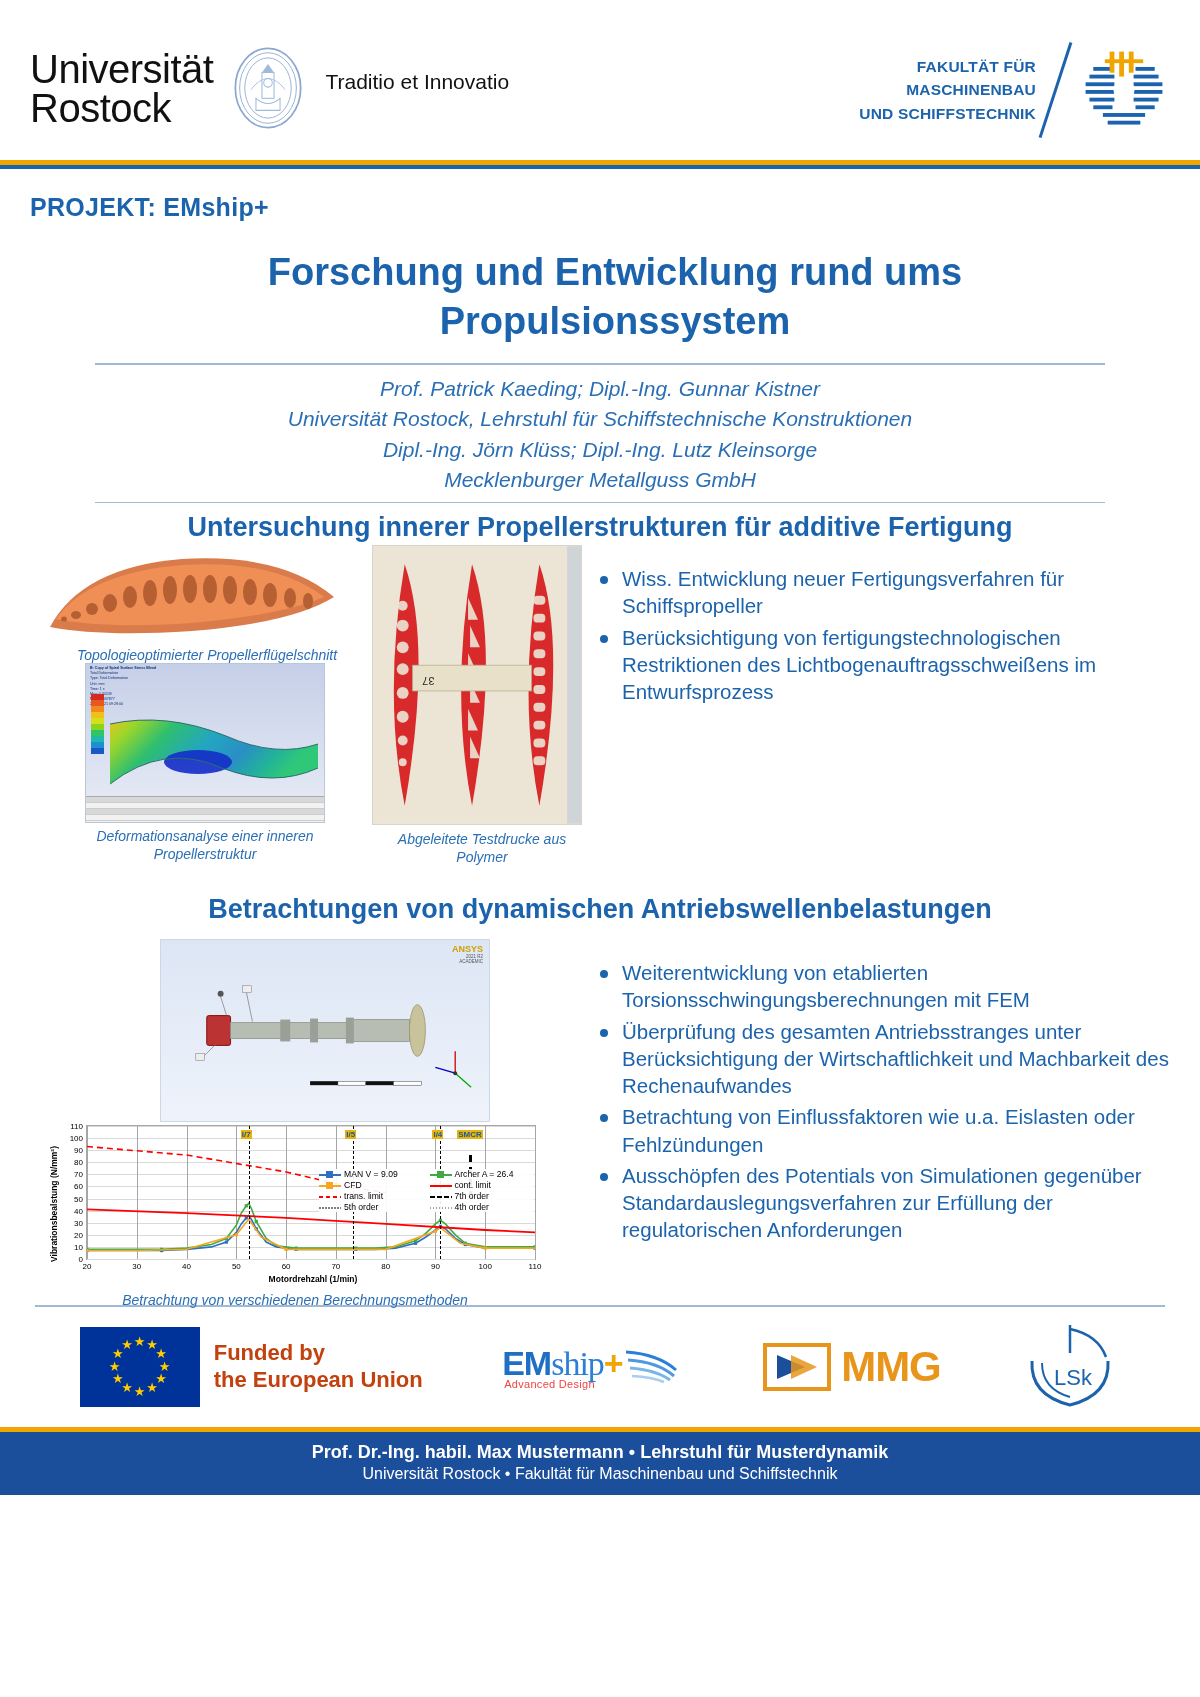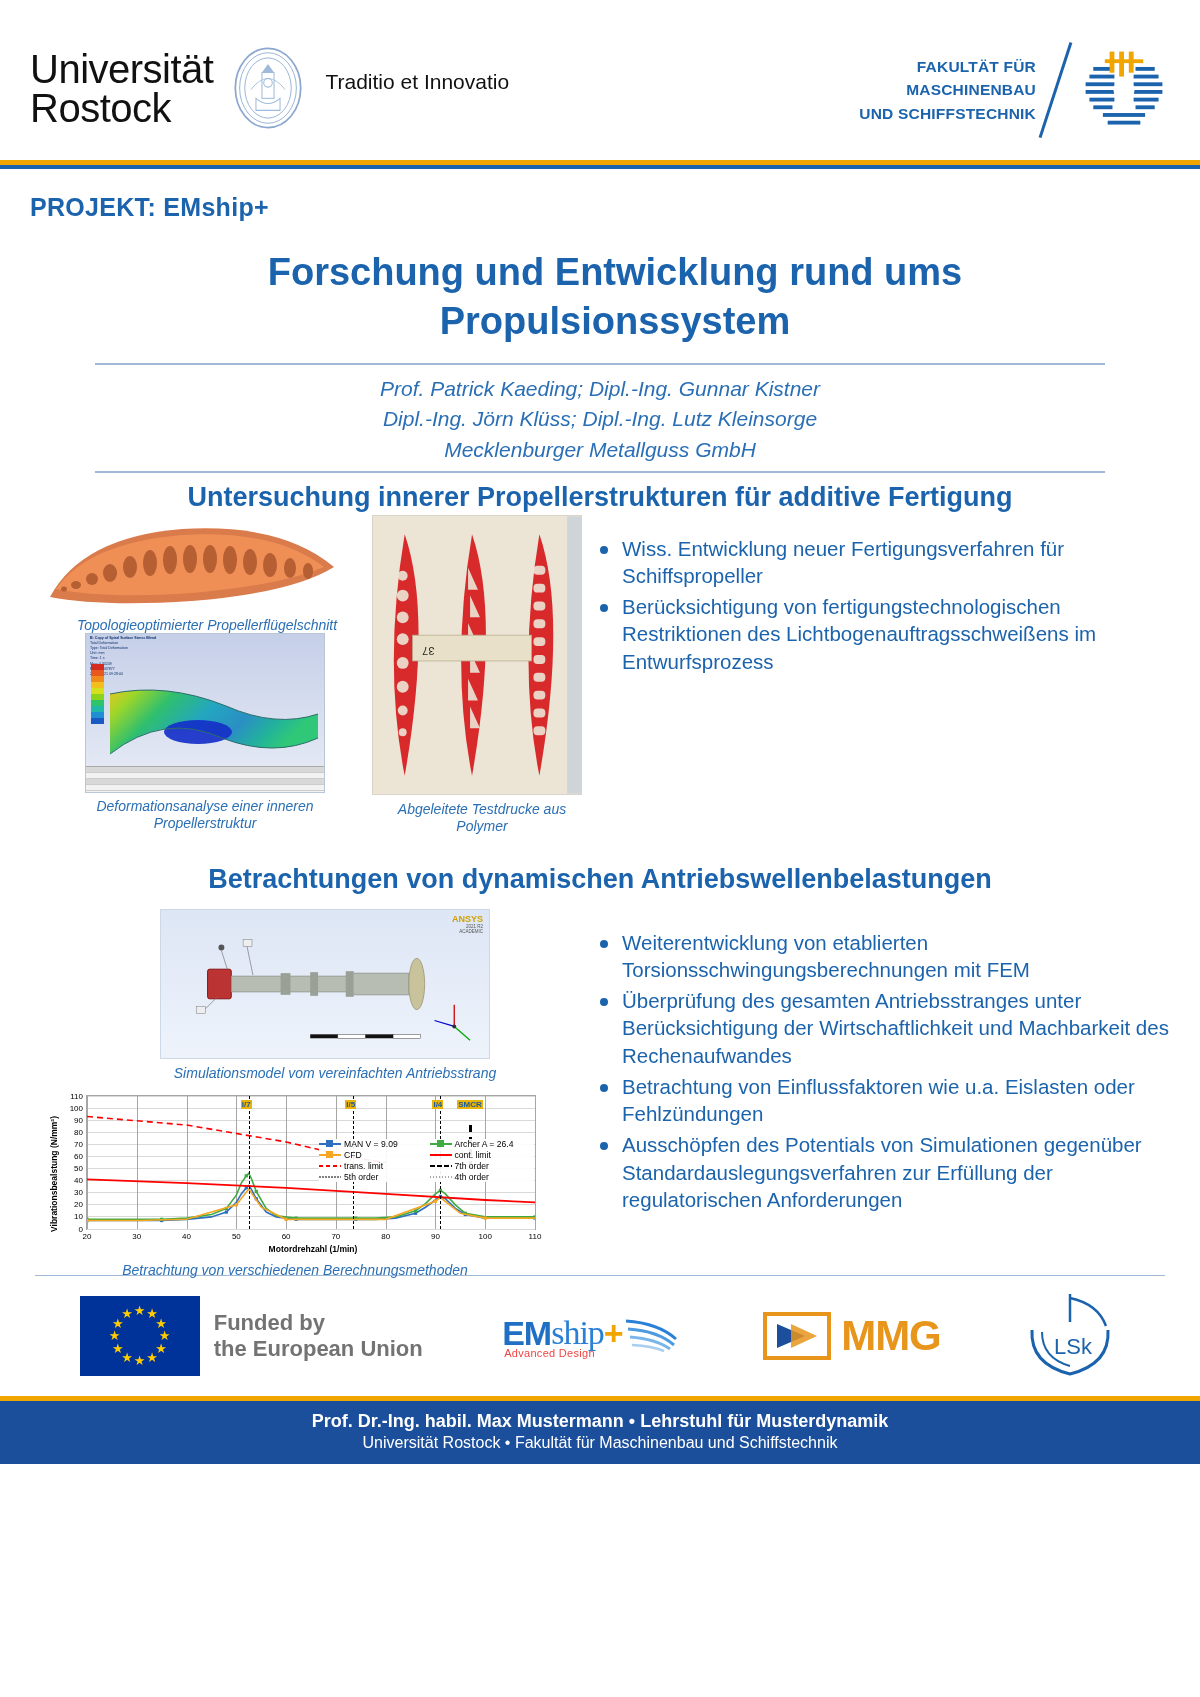--- a/index.html
+++ b/index.html
@@ -82,21 +82,21 @@
   .bullets { list-style:none; margin:0; padding:0; }
   .bullets li {
     position:relative; padding-left:26px; font-size:20.5px; color:#1b63ac; line-height:1.33; margin-bottom:4px;
   }
   .bullets li:before {
     content:""; position:absolute; left:4px; top:11px; width:8px; height:8px; background:#1b63ac; border-radius:50%;
   }
 
   
   .sec2 { position:relative; }
-  .sim-box { width:330px; height:150px; position:relative; background:linear-gradient(#dde6f5,#eef3fb); border:1px solid #cdd8e6; }
+  .sim-box { width:330px; height:183px; position:relative; background:linear-gradient(#dde6f5,#eef3fb); border:1px solid #cdd8e6; }
 
   
   .chart-wrap { position:relative; width:500px; height:165px; }
   .chart-yl {
     position:absolute; left:0px; top:5px; width:130px; height:14px;
     transform:rotate(-90deg); transform-origin:left top;
     font-size:8.5px; font-weight:bold; color:#000; white-space:nowrap;
     margin-left:9px; margin-top:136px;
   }
   .plot {
@@ -117,21 +117,21 @@
   .leg-item { display:flex; align-items:center; gap:3px; white-space:nowrap; }
   .leg-swatch { width:22px; height:9px; position:relative; flex:0 0 22px; }
   .leg-line { position:absolute; left:0; right:0; top:4px; height:2px; }
   .leg-sq { position:absolute; left:7px; top:1px; width:7px; height:7px; }
 
   
   .hr-foot { height:1.5px; background:#9fb9d6; margin:0 35px; }
   .logos { display:flex; align-items:center; justify-content:space-around; height:120px; padding:0 40px; }
   .eu-flag { width:120px; height:80px; background:#003399; position:relative; }
   .eu-star { position:absolute; color:#FFCC00; font-size:13px; line-height:1; }
-  .eu-text { font-size:22px; font-weight:bold; color:#737373; line-height:1.2; margin-left:14px; }
+  .eu-text { font-size:22px; font-weight:bold; color:#c2410c; line-height:1.2; margin-left:14px; }
   .emship { position:relative; }
   .emship .em { font-size:34px; font-weight:bold; color:#1f6fc4; letter-spacing:-1px; }
   .emship .ship { font-size:34px; color:#2a80d6; letter-spacing:-1px;font-family:Liberation Serif, serif; }
   .emship .plus { font-size:34px; color:#f0a500; font-weight:bold; }
   .emship .adv { font-size:11px; color:#ef4444; letter-spacing:0.3px; }
   .mmg-text { font-size:42px; font-weight:bold; color:#e8951c; letter-spacing:-1px; }
 
   .footer-bar { background:#1b4f9c; color:#fff; padding:10px 0 12px 0; text-align:center; }
   .footer-bar .f1 { font-size:18px; font-weight:bold; }
   .footer-bar .f2 { font-size:16px; margin-top:2px; }
@@ -201,20 +201,21 @@
 <div class="project">PROJEKT: EMship+</div>
 
 <div class="maintitle">
   <div>Forschung und Entwicklung rund ums</div>
   <div>Propulsionssystem</div>
 </div>
 
 <div class="hr-thin"></div>
 <div class="authors">
   <div>Prof. Patrick Kaeding; Dipl.-Ing. Gunnar Kistner</div>
+  <div>Universität Rostock, Lehrstuhl für Schiffstechnische Konstruktionen</div>
   <div>Dipl.-Ing. Jörn Klüss; Dipl.-Ing. Lutz Kleinsorge</div>
   <div>Mecklenburger Metallguss GmbH</div>
 </div>
 <div class="hr-thin2"></div>
 
 <div class="section-head">Untersuchung innerer Propellerstrukturen für additive Fertigung</div>
 
 <div class="sec1">
 
   <div style="position:absolute; left:42px; top:6px; width:330px;">

